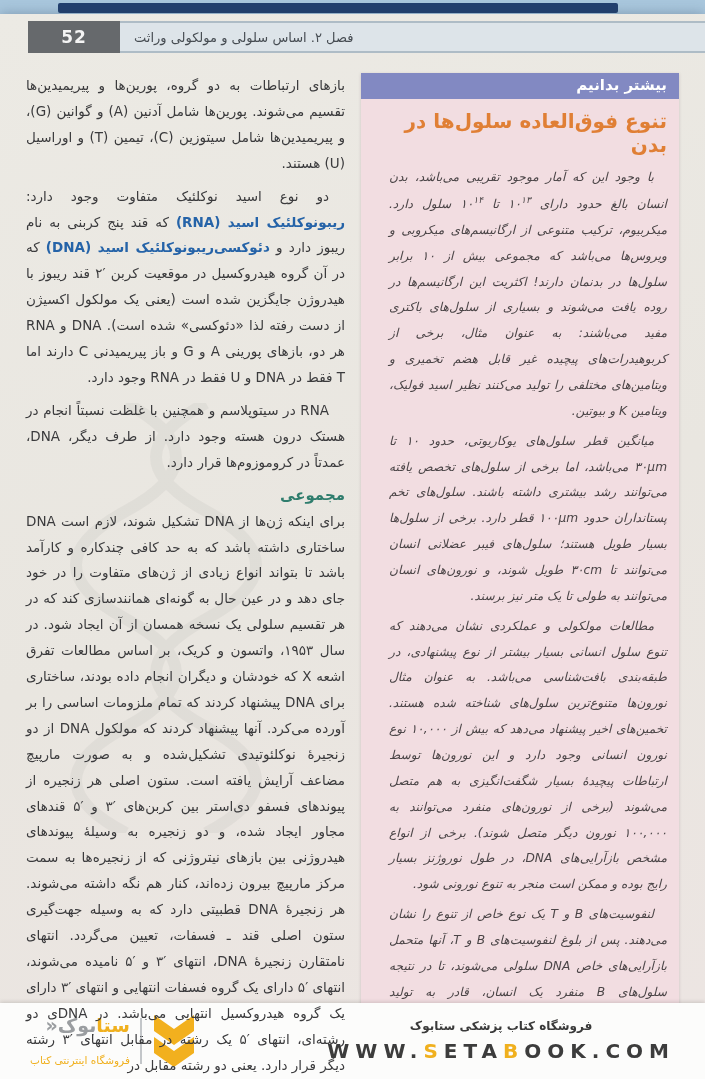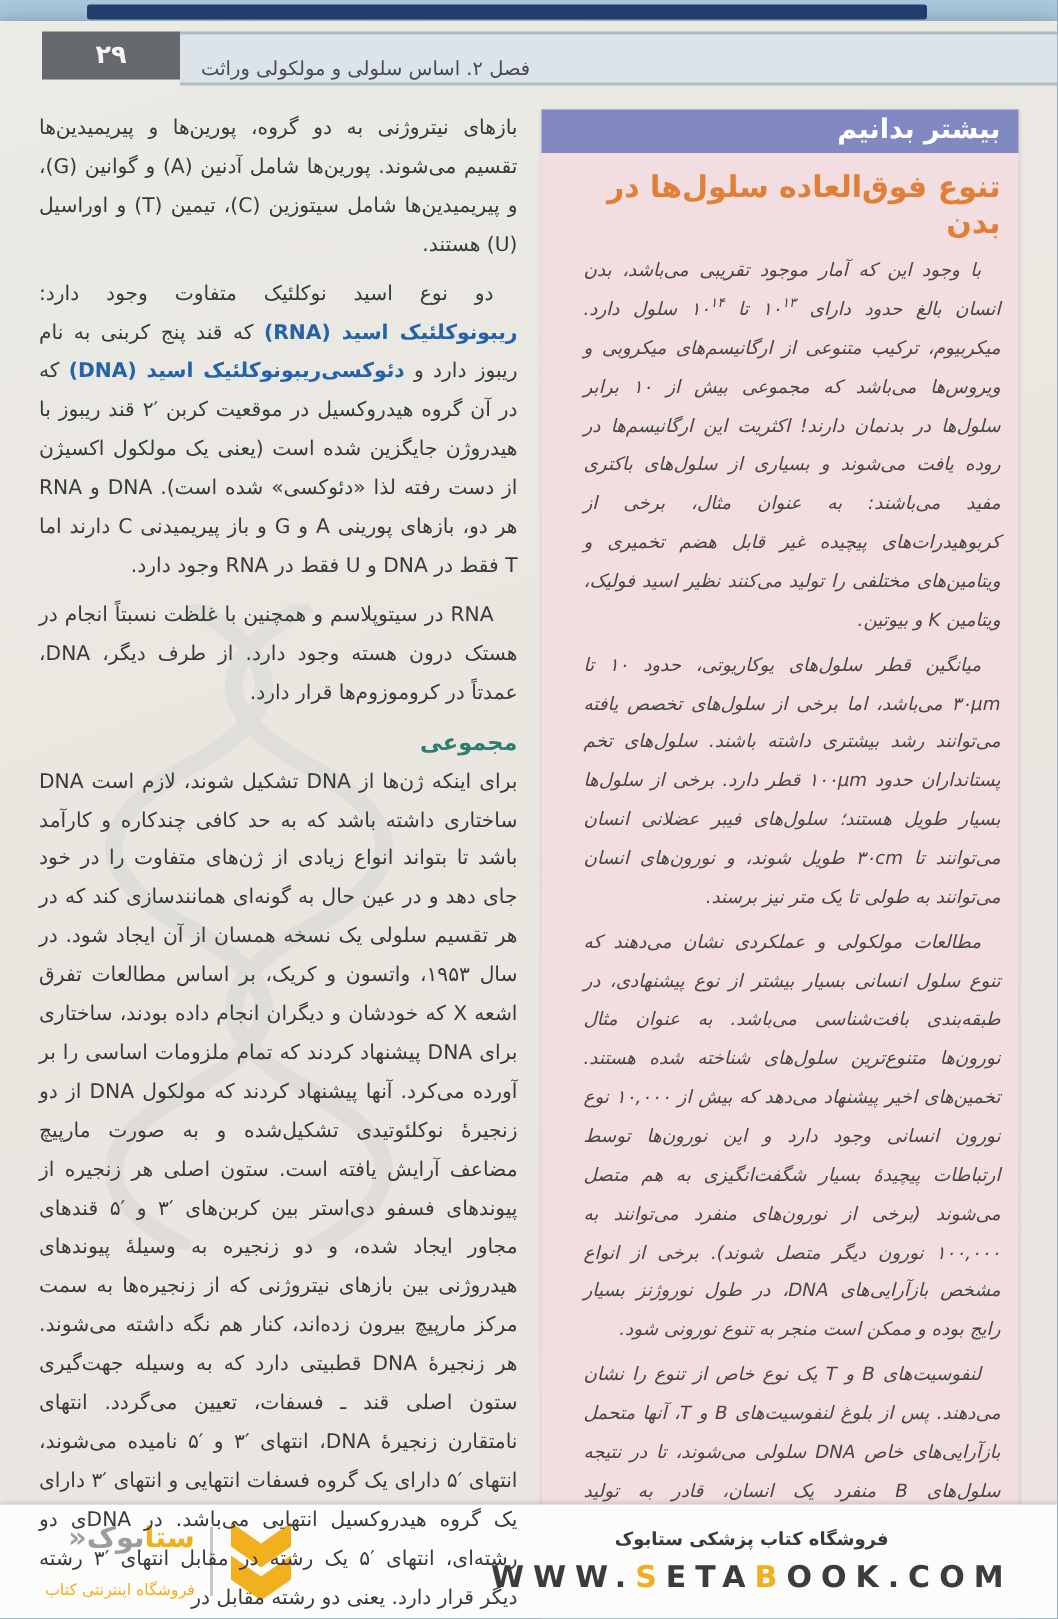--- a/index.html
+++ b/index.html
@@ -17,38 +17,38 @@
   }
   
   .page-header{ display:flex; height:32px; margin:7px 0 0 0; }
   .page-num{
     width:92px; margin-left:28px; background:#66696c; color:#f4f4f4;
     font-size:17px; font-weight:bold; display:flex; align-items:center; justify-content:center;
     letter-spacing:1px;
   }
   .chapter-bar{
     flex:1; background:#dde4e9; border-top:2px solid #aebcc6; border-bottom:2px solid #aebcc6;
-    display:flex; align-items:flex-start; justify-content:flex-end; padding:16px 14px;
+    display:flex; align-items:center; justify-content:flex-end; padding:6px 14px;
   }
   .chapter-title{ font-size:13px; color:#464c52; }
   
   .columns{ display:flex; gap:16px; padding:20px 26px 0 26px; position:relative; }
   .col-right{ width:318px; flex:0 0 318px; }
   .col-left{ flex:1; position:relative; }
   .col-left p{
     font-size:13.5px; line-height:1.92; text-align:justify; color:#3a3a3c; margin:0 0 7px 0;
     position:relative; z-index:1;
   }
   .indent{ text-indent:16px; }
   .term{ color:#2563a8; font-weight:bold; }
   .sub-heading{ color:#2f7d6d; font-size:15px; font-weight:bold; margin:10px 0 5px 0; position:relative; z-index:1;}
   
   .know-box{ background:#f2dde1; box-shadow:0 1px 3px rgba(120,90,100,.25); }
   .know-header{
-    background:#8289c2; color:#ffffff; font-size:18px; font-weight:bold;
+    background:#8289c2; color:#ffffff; font-size:15px; font-weight:bold;
     padding:3px 12px 5px 12px;
   }
   .know-body{ padding:8px 12px 10px 12px; }
   .know-title{ color:#e07f35; font-size:20px; font-weight:bold; margin:2px 0 8px 0; }
   .know-body p{
     font-size:12.2px; line-height:2.12; color:#4b4547; text-align:justify;
     font-style:italic; margin:0 0 4px 16px; text-indent:13px;
   }
   .know-body sup{ font-size:9px; }
   .num{ unicode-bidi:isolate; direction:ltr; }
@@ -81,21 +81,21 @@
 
 <div class="stage">
   <div class="navy-strip"></div>
 
   <div class="paper" dir="rtl">
 
     <header class="page-header">
       <div class="chapter-bar">
         <span class="chapter-title">فصل ۲. اساس سلولی و مولکولی وراثت</span>
       </div>
-      <div class="page-num">۲۹</div>
+      <div class="page-num">52</div>
     </header>
 
     <div class="columns">
 
       <div class="col-right">
         <aside class="know-box">
           <div class="know-header">بیشتر بدانیم</div>
           <div class="know-body">
             <h3 class="know-title">تنوع فوق‌العاده سلول‌ها در بدن</h3>
             <p><span>با وجود این که آمار موجود تقریبی می‌باشد، بدن انسان بالغ حدود دارای </span><span class="num"><span>۱۰</span><sup>۱۳</sup></span><span> تا </span><span class="num"><span>۱۰</span><sup>۱۴</sup></span><span> سلول دارد. میکربیوم، ترکیب متنوعی از ارگانیسم‌های میکروبی و ویروس‌ها می‌باشد که مجموعی بیش از ۱۰ برابر سلول‌ها در بدنمان دارند! اکثریت این ارگانیسم‌ها در روده یافت می‌شوند و بسیاری از سلول‌های باکتری مفید می‌باشند: به عنوان مثال، برخی از کربوهیدرات‌های پیچیده غیر قابل هضم تخمیری و ویتامین‌های مختلفی را تولید می‌کنند نظیر اسید فولیک، ویتامین K و بیوتین.</span></p>
@@ -112,21 +112,21 @@
 
         </section>
       </div>
 
       <div class="col-left">
         <svg class="helix" width="220" height="430" viewBox="0 0 160 430">
           <path d="M40,0 Q140,54 40,108 Q-60,162 40,216 Q140,270 40,324 Q-60,378 40,430" stroke="#444" fill="none" stroke-width="12"></path>
           <path d="M120,0 Q20,54 120,108 Q220,162 120,216 Q20,270 120,324 Q220,378 120,430" stroke="#444" fill="none" stroke-width="12"></path>
         </svg>
 
-        <p>بازهای نیتروژنی به دو گروه، پورین‌ها و پیریمیدین‌ها تقسیم می‌شوند. پورین‌ها شامل آدنین (A) و گوانین (G)، و پیریمیدین‌ها شامل سیتوزین (C)، تیمین (T) و اوراسیل (U) هستند.</p>
+        <p>بازهای ارتباطات به دو گروه، پورین‌ها و پیریمیدین‌ها تقسیم می‌شوند. پورین‌ها شامل آدنین (A) و گوانین (G)، و پیریمیدین‌ها شامل سیتوزین (C)، تیمین (T) و اوراسیل (U) هستند.</p>
 
         <p class="indent"><span>دو نوع اسید نوکلئیک متفاوت وجود دارد: </span><span class="term">ریبونوکلئیک اسید (RNA)</span><span> که قند پنج کربنی به نام ریبوز دارد و </span><span class="term">دئوکسی‌ریبونوکلئیک اسید (DNA)</span><span> که در آن گروه هیدروکسیل در موقعیت کربن ′۲ قند ریبوز با هیدروژن جایگزین شده است (یعنی یک مولکول اکسیژن از دست رفته لذا «دئوکسی» شده است). DNA و RNA هر دو، بازهای پورینی A و G و باز پیریمیدنی C دارند اما T فقط در DNA و U فقط در RNA وجود دارد.</span></p>
 
         <p class="indent">RNA در سیتوپلاسم و همچنین با غلظت نسبتاً انجام در هستک درون هسته وجود دارد. از طرف دیگر، DNA، عمدتاً در کروموزوم‌ها قرار دارد.</p>
 
         <h4 class="sub-heading">مجموعی</h4>
 
         <p>برای اینکه ژن‌ها از DNA تشکیل شوند، لازم است DNA ساختاری داشته باشد که به حد کافی چندکاره و کارآمد باشد تا بتواند انواع زیادی از ژن‌های متفاوت را در خود جای دهد و در عین حال به گونه‌ای همانندسازی کند که در هر تقسیم سلولی یک نسخه همسان از آن ایجاد شود. در سال ۱۹۵۳، واتسون و کریک، بر اساس مطالعات تفرق اشعه X که خودشان و دیگران انجام داده بودند، ساختاری برای DNA پیشنهاد کردند که تمام ملزومات اساسی را بر آورده می‌کرد. آنها پیشنهاد کردند که مولکول DNA از دو زنجیرهٔ نوکلئوتیدی تشکیل‌شده و به صورت مارپیچ مضاعف آرایش یافته است. ستون اصلی هر زنجیره از پیوندهای فسفو دی‌استر بین کربن‌های ′۳ و ′۵ قندهای مجاور ایجاد شده، و دو زنجیره به وسیلهٔ پیوندهای هیدروژنی بین بازهای نیتروژنی که از زنجیره‌ها به سمت مرکز مارپیچ بیرون زده‌اند، کنار هم نگه داشته می‌شوند. هر زنجیرهٔ DNA قطبیتی دارد که به وسیله جهت‌گیری ستون اصلی قند ـ فسفات، تعیین می‌گردد. انتهای نامتقارن زنجیرهٔ DNA، انتهای ′۳ و ′۵ نامیده می‌شوند، انتهای ′۵ دارای یک گروه فسفات انتهایی و انتهای ′۳ دارای یک گروه هیدروکسیل انتهایی می‌باشد. در DNAی دو رشته‌ای، انتهای ′۵ یک رشته در مقابل انتهای ′۳ رشته دیگر قرار دارد. یعنی دو رشته مقابل در</p>
       </div>
 

